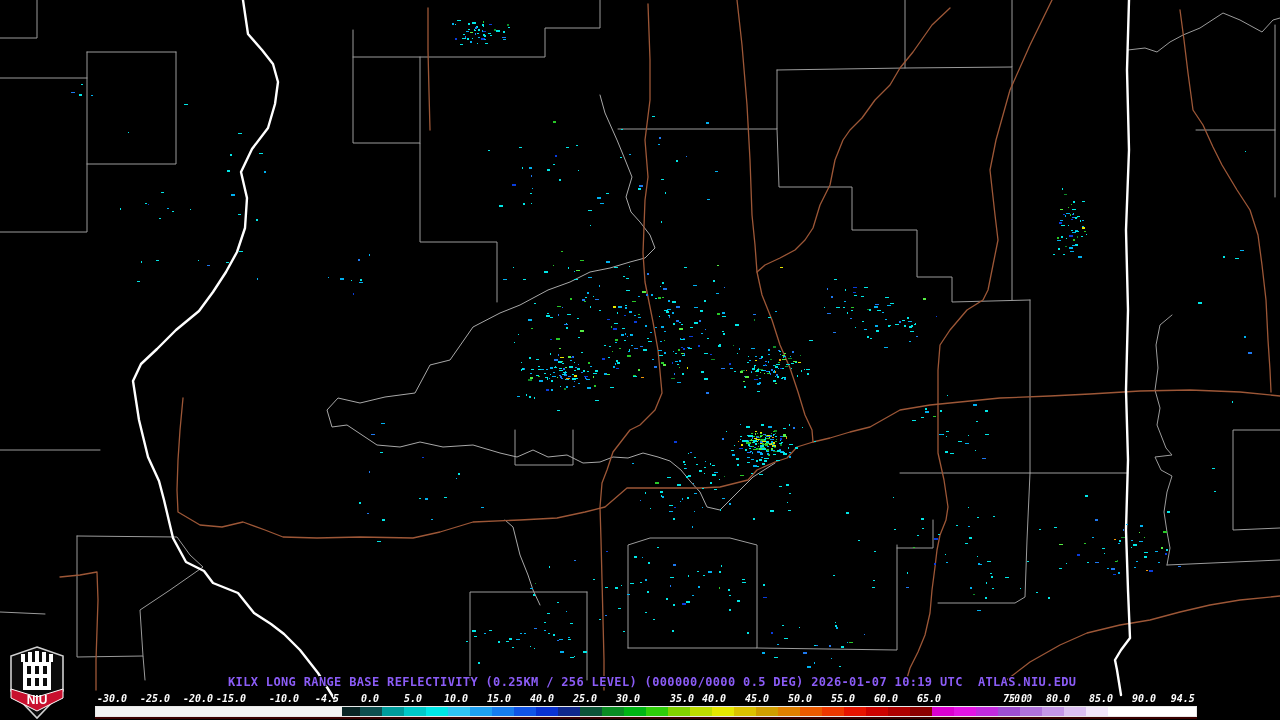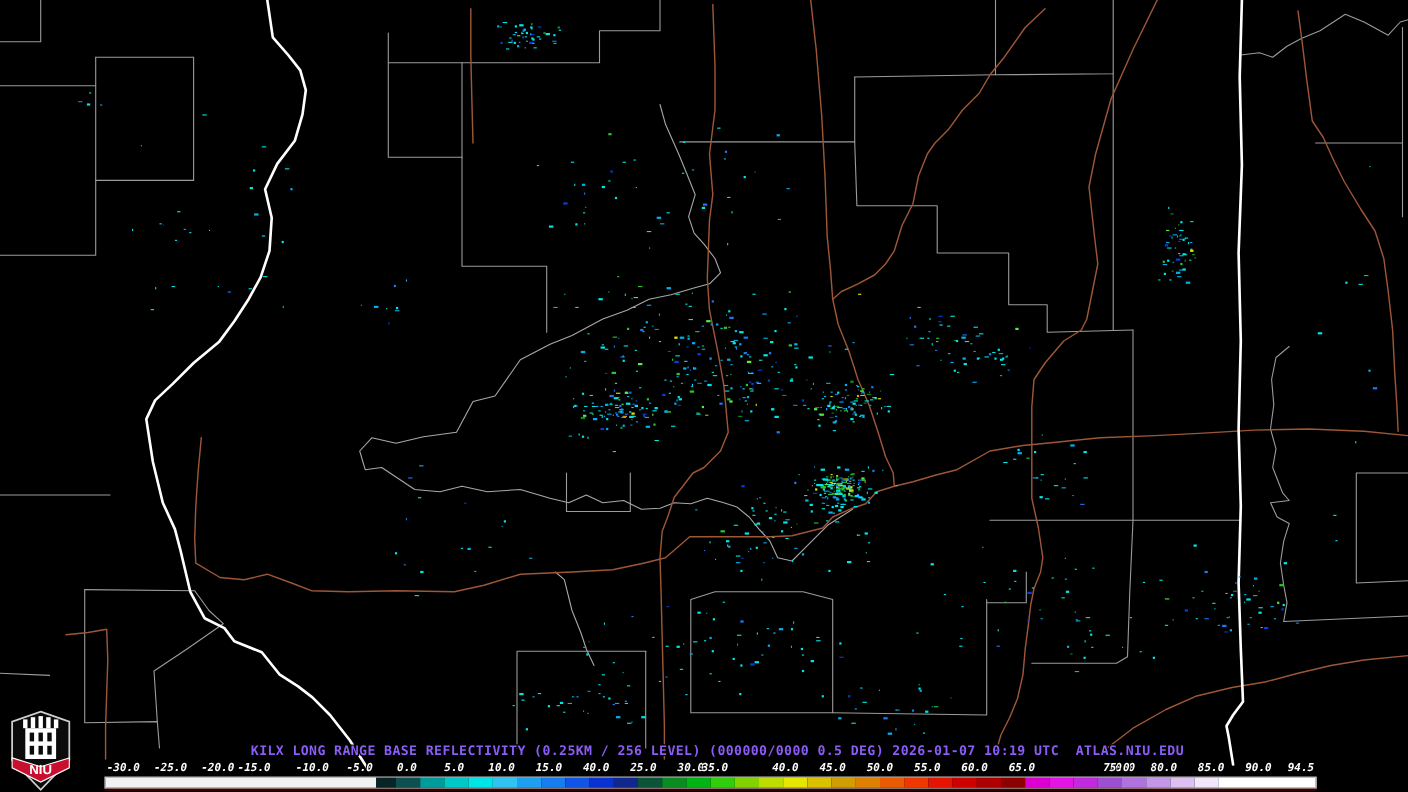--- a/index.html
+++ b/index.html
@@ -1225,29 +1225,29 @@
   </svg>
 
   <div id="map-title" class="footer-text">KILX LONG RANGE BASE REFLECTIVITY (0.25KM / 256 LEVEL) (000000/0000 0.5 DEG) 2026-01-07 10:19 UTC  ATLAS.NIU.EDU</div>
 
   <div id="scale-labels">
       <span class="tick-label" style="left: 112px;">-30.0</span>
       <span class="tick-label" style="left: 155px;">-25.0</span>
       <span class="tick-label" style="left: 198px;">-20.0</span>
       <span class="tick-label" style="left: 231px;">-15.0</span>
       <span class="tick-label" style="left: 284px;">-10.0</span>
-      <span class="tick-label" style="left: 327px;">-5.0</span>
+      <span class="tick-label" style="left: 327px;">-4.5</span>
       <span class="tick-label" style="left: 370px;">0.0</span>
       <span class="tick-label" style="left: 413px;">5.0</span>
       <span class="tick-label" style="left: 456px;">10.0</span>
       <span class="tick-label" style="left: 499px;">15.0</span>
       <span class="tick-label" style="left: 542px;">40.0</span>
       <span class="tick-label" style="left: 585px;">25.0</span>
       <span class="tick-label" style="left: 628px;">30.0</span>
-      <span class="tick-label" style="left: 650px;">35.0</span>
+      <span class="tick-label" style="left: 682px;">35.0</span>
       <span class="tick-label" style="left: 714px;">40.0</span>
       <span class="tick-label" style="left: 757px;">45.0</span>
       <span class="tick-label" style="left: 800px;">50.0</span>
       <span class="tick-label" style="left: 843px;">55.0</span>
       <span class="tick-label" style="left: 886px;">60.0</span>
       <span class="tick-label" style="left: 929px;">65.0</span>
       <span class="tick-label" style="left: 972px; margin-left: 48px;">70.0</span>
       <span class="tick-label" style="left: 1015px;">75.0</span>
       <span class="tick-label" style="left: 1058px;">80.0</span>
       <span class="tick-label" style="left: 1101px;">85.0</span>

